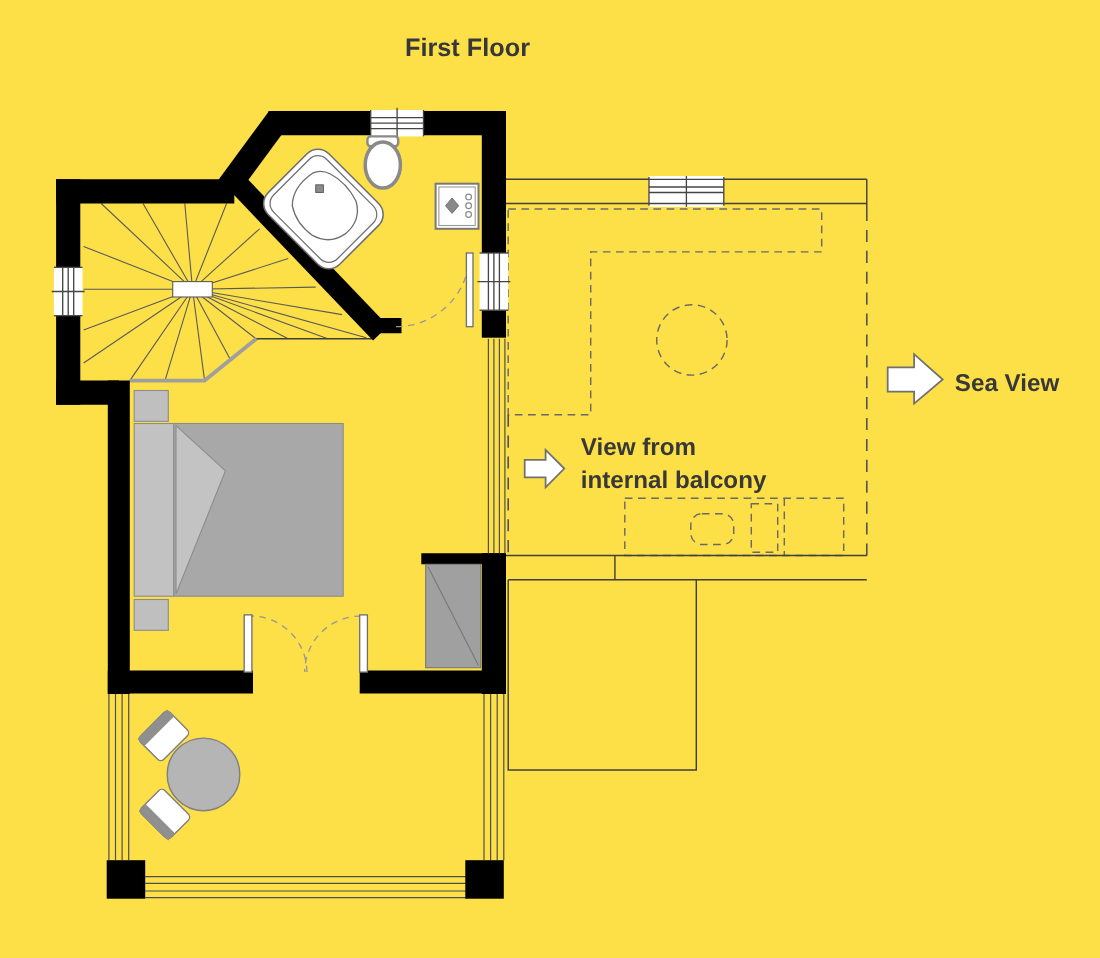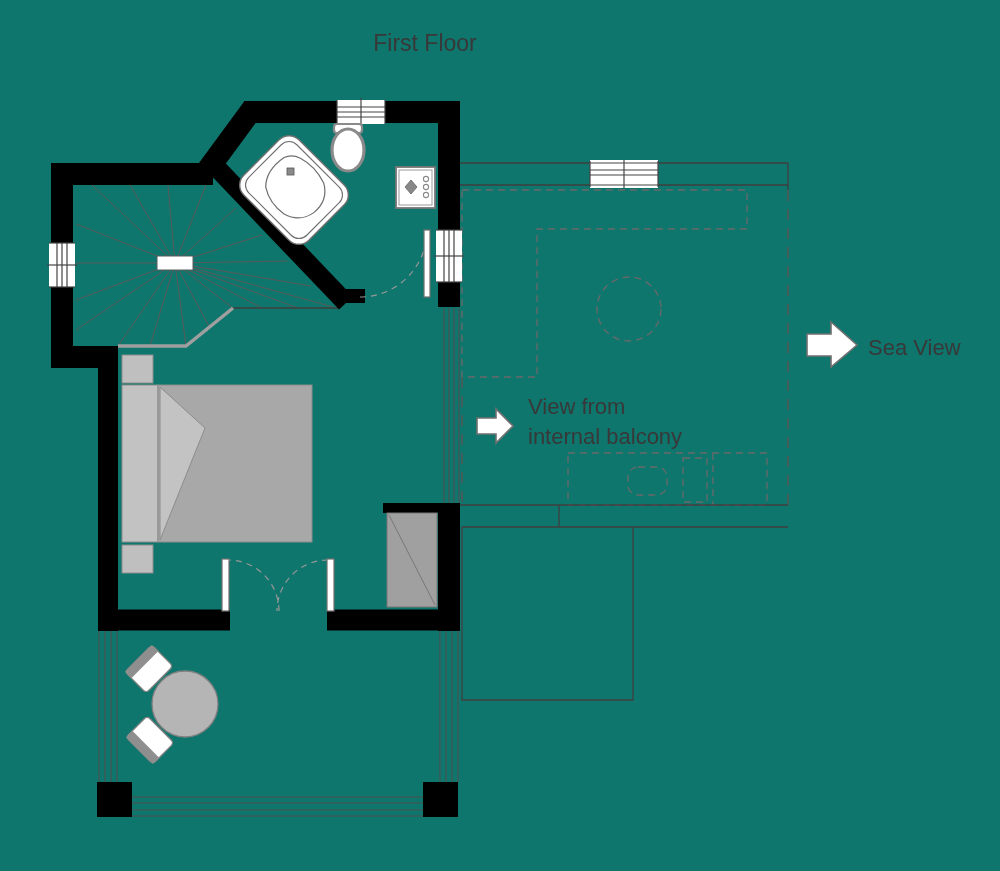--- a/index.html
+++ b/index.html
@@ -1,17 +1,17 @@
 <!DOCTYPE html>
 <html><head>
 <meta charset="utf-8">
 <style>
   html,body{margin:0;padding:0;background:#ffffff;}
-  .page{position:relative;width:1000px;height:871px;background:#0f766e;overflow:hidden;
-        font-family:"Liberation Sans", sans-serif;}
+  .page{position:relative;width:1000px;height:871px;background:#fde047;overflow:hidden;
+        font-family:"Liberation Sans", sans-serif;font-weight:bold;}
   svg{display:block;}
   text{fill:#383838;}
   .title-text{font-size:23px;}
   .note-text{font-size:22px;}
   .wall{stroke:#000;fill:none;stroke-linecap:butt;}
   .thin{stroke:#3f3f3f;stroke-width:1.3;fill:none;}
   .dashlong{stroke:#555;stroke-width:1.5;fill:none;stroke-dasharray:11 8;}
   .dash{stroke:#696969;stroke-width:1.3;fill:none;stroke-dasharray:7 5;}
   .arc{stroke:#979797;stroke-width:1.2;fill:none;stroke-dasharray:6 5;}
   .rail{stroke:#4f4f4f;stroke-width:1.1;fill:none;}

